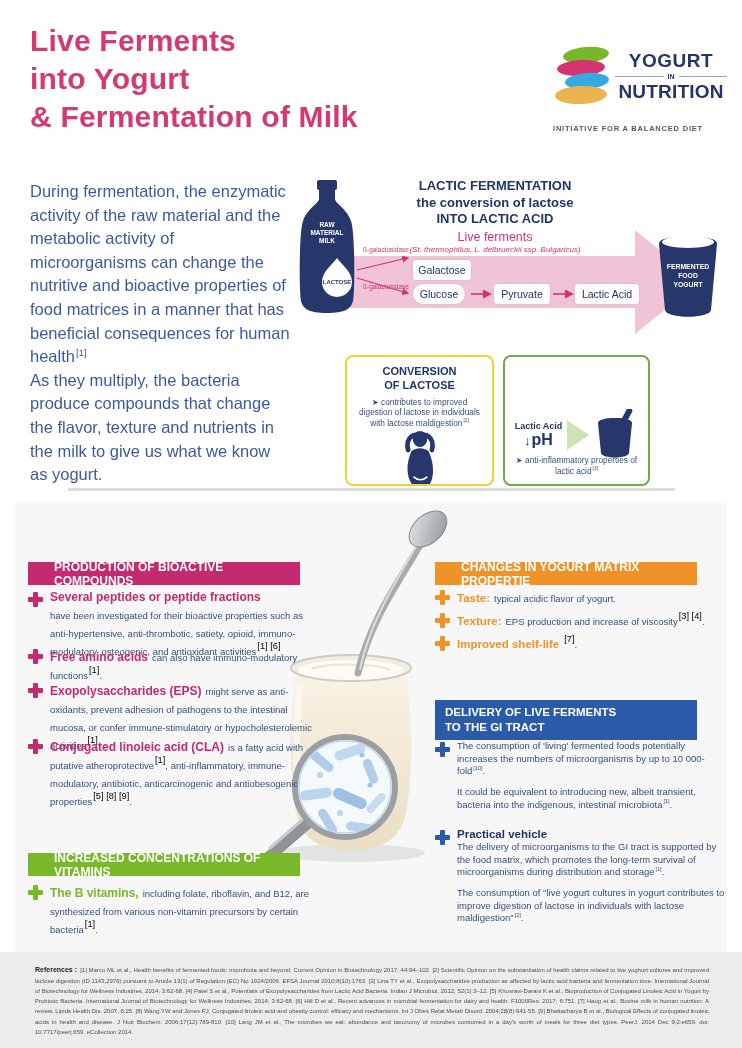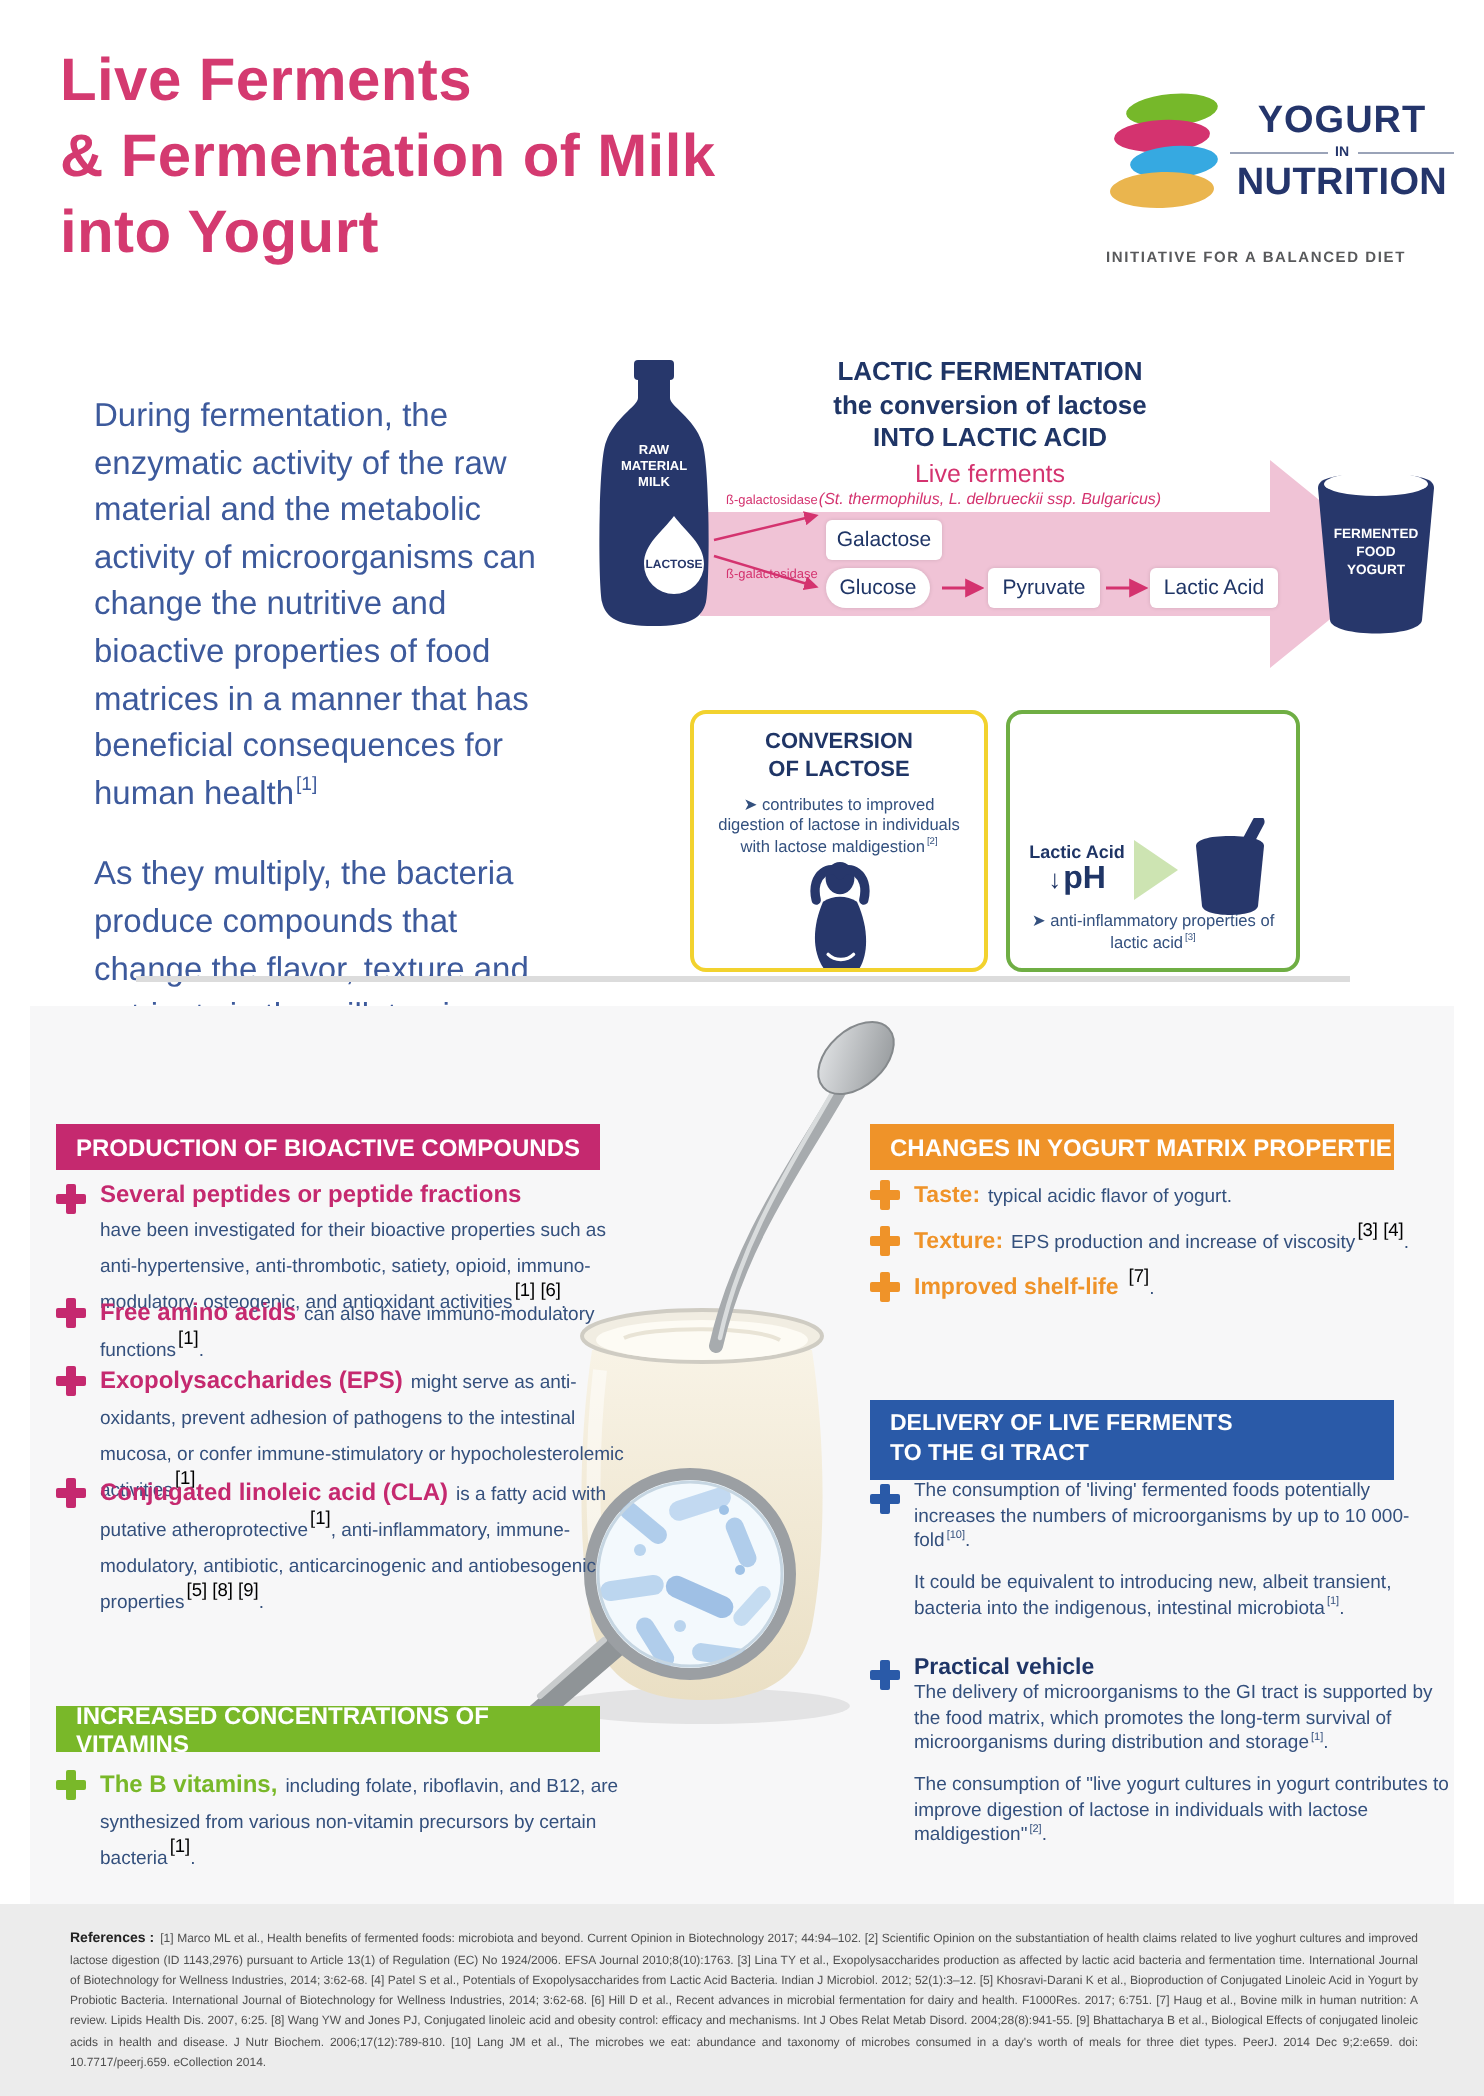--- a/index.html
+++ b/index.html
@@ -13,21 +13,21 @@
   .pebble{height:16px;border-radius:50%;margin-top:-3px;}
   .logo-text{left:62px;top:4px;width:112px;color:#24356b;text-align:center;}
   .logo-yogurt{font-size:19px;font-weight:bold;letter-spacing:.5px;}
   .logo-inrow{display:flex;align-items:center;gap:4px;margin:1px 0;}
   .logo-inrow .rule{flex:1;height:1px;background:#9aa3b8;}
   .logo-in{font-size:7px;font-weight:bold;color:#24356b;}
   .logo-nutrition{font-size:19px;font-weight:bold;letter-spacing:.2px;}
   .tagline{left:0px;top:78px;width:180px;font-size:7.5px;font-weight:bold;color:#58595b;letter-spacing:.8px;white-space:nowrap;}
   
   .intro{left:30px;top:180px;width:260px;font-size:16.5px;color:#3d5a9c;line-height:1.43;}
-  .intro p{margin:17px;}
+  .intro p{margin:0;}
   sup{font-size:.58em;vertical-align:super;line-height:0;margin-left:1px;}
   
   .diagram{left:295px;top:172px;width:447px;height:168px;}
   .dg-title{left:55px;top:6px;width:290px;text-align:center;font-size:13px;font-weight:bold;color:#1f3566;line-height:1.28;}
   .dg-live{left:55px;top:58px;width:290px;text-align:center;font-size:12.5px;color:#d4336f;}
   .dg-strains{left:55px;top:73px;width:290px;text-align:center;font-size:8px;font-style:italic;color:#d4336f;}
   .node{position:absolute;background:#fff;border-radius:3px;font-size:10.5px;font-weight:normal;color:#1f3566;
         text-align:center;line-height:20px;height:20px;box-shadow:0 0 2px rgba(0,0,0,.12);}
   
   .ibox{background:#fff;border-radius:8px;margin-top:24px;}
@@ -37,21 +37,21 @@
   .box-green{left:503px;top:331px;width:143px;height:127px;border:2px solid #6fae44;}
   .ph-row{position:absolute;left:8px;top:52px;width:127px;display:flex;align-items:center;justify-content:center;gap:5px;}
   .ph-col{text-align:center;color:#1f3566;}
   .ph-lactic{font-size:9px;font-weight:bold;}
   .ph-big{font-size:16px;font-weight:bold;}
   .ph-arrow{font-size:13px;font-weight:bold;margin-right:1px;}
   
   .divider{left:68px;top:488px;width:607px;height:3px;background:#dcdcdc;}
   .panel{left:15px;top:503px;width:712px;height:449px;background:#f7f7f8;}
   
-  .hdr{color:#fff;font-weight:bold;font-size:12px;display:flex;align-items:center;padding-left:10px;height:23px;box-sizing:border-box;}
+  .hdr{color:#fff;font-weight:bold;font-size:12px;display:flex;align-items:center;padding-left:26px;height:23px;box-sizing:border-box;}
   .hdr-pink{left:28px;top:562px;width:272px;background:#c5296f;}
   .hdr-green{left:28px;top:853px;width:272px;background:#79b829;}
   .hdr-orange{left:435px;top:562px;width:262px;background:#ef9329;}
   .hdr-blue{left:435px;top:700px;width:262px;background:#2a5aa8;height:auto;padding:5px 10px;line-height:1.3;display:block;font-size:11.5px;}
   
   .item{padding-left:22px;box-sizing:border-box;}
   .plus{position:absolute;left:0;top:2px;width:15px;height:15px;}
   .plus::before{content:"";position:absolute;left:0;top:5px;width:15px;height:5px;background:var(--c);border-radius:1px;}
   .plus::after{content:"";position:absolute;left:5px;top:0;width:5px;height:15px;background:var(--c);border-radius:1px;}
   .body-txt{font-size:9.5px;color:#34507d;line-height:1.33;}
@@ -67,22 +67,22 @@
   .refs-inner{position:absolute;left:35px;top:12px;width:674px;font-size:6px;line-height:1.7;color:#4f4f4f;text-align:justify;}
   .refs-label{font-weight:bold;color:#222;font-size:7px;margin-right:3px;}
 </style>
 </head>
 <body>
 
 <div id="poster">
 
   <div class="abs title">
     <div>Live Ferments</div>
+    <div>into Yogurt</div>
     <div>&amp; Fermentation of Milk</div>
-    <div>into Yogurt</div>
   </div>
 
   <div class="abs logo">
     <div class="abs pebbles">
       <div class="pebble" style="width:46px;margin-left:8px;background:#76b82a;transform:rotate(-5deg);"></div>
       <div class="pebble" style="width:48px;margin-left:2px;background:#d4336f;transform:rotate(-3deg);"></div>
       <div class="pebble" style="width:44px;margin-left:10px;background:#36a9e1;transform:rotate(-4deg);"></div>
       <div class="pebble" style="width:52px;margin-left:0px;height:18px;background:#eab54e;transform:rotate(-2deg);"></div>
     </div>
     <div class="abs logo-text">

